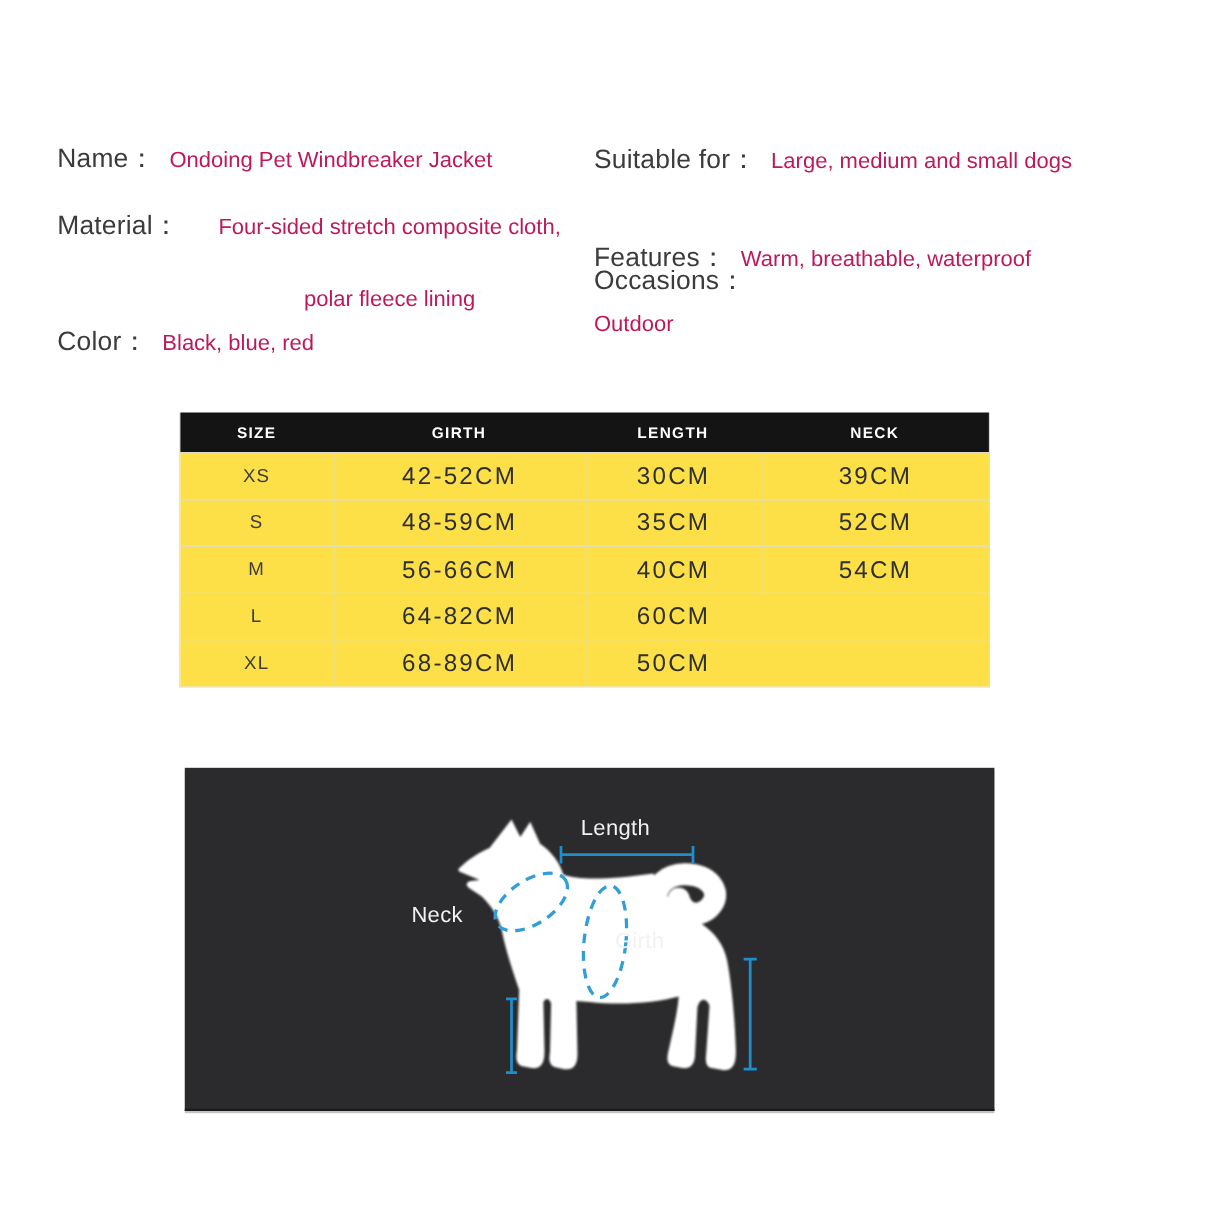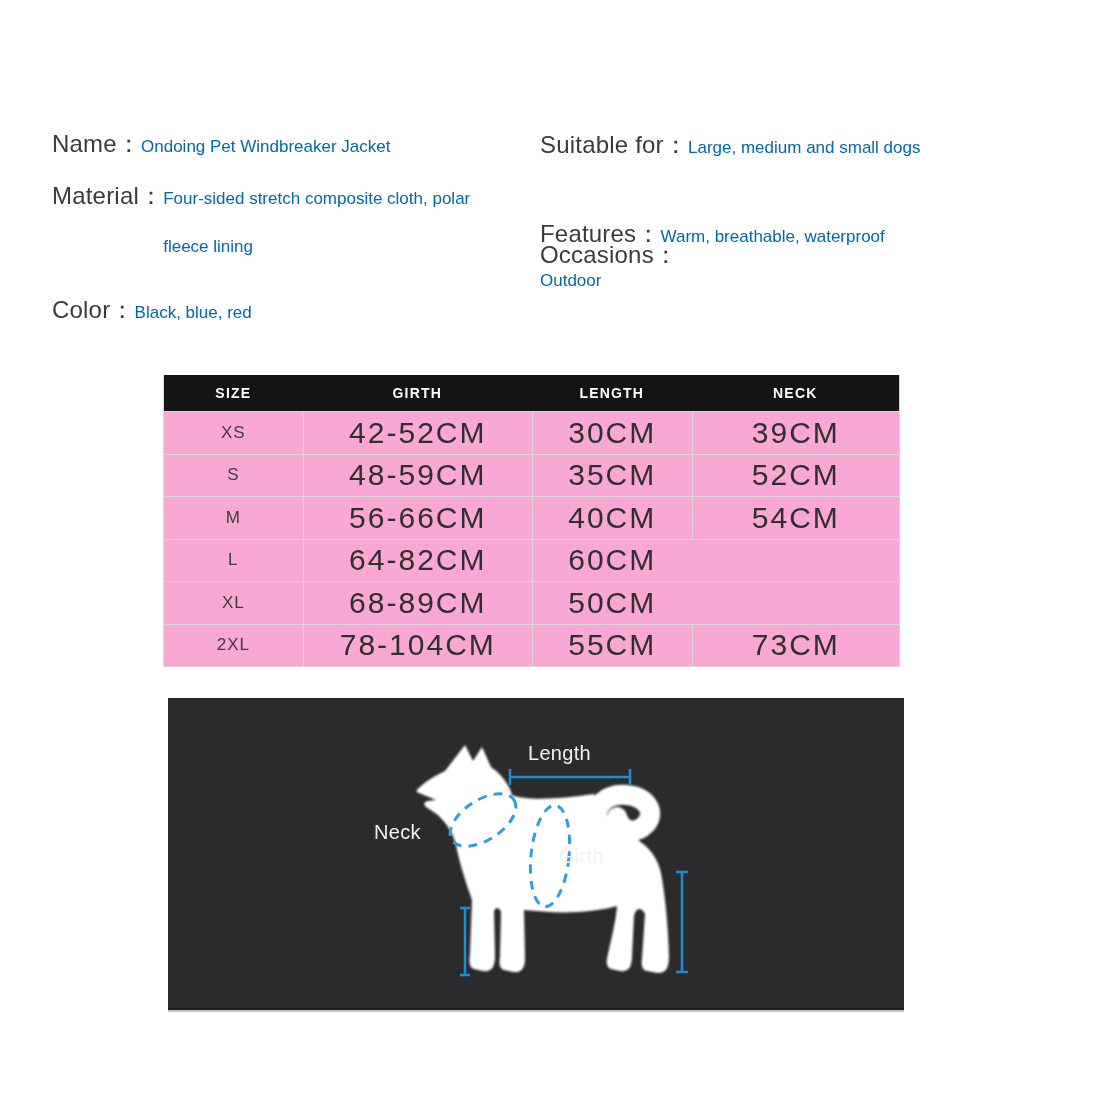--- a/index.html
+++ b/index.html
@@ -3,44 +3,44 @@
 <meta charset="utf-8">
 <style>
   html,body{margin:0;padding:0;}
   body{
     width:1100px;height:1100px;background:#ffffff;position:relative;overflow:hidden;
     font-family:"Liberation Sans","DejaVu Sans",sans-serif;
   }
   .stage{position:absolute;inset:0;}
 
   
-  .spec-row{position:absolute;display:flex;align-items:baseline;white-space:nowrap;}
+  .spec-row{position:absolute;display:flex;align-items:baseline;gap:13px;white-space:nowrap;}
   .spec-label{font-size:24px;color:#3b3b3b;letter-spacing:.2px;}
-  .spec-value{font-size:17px;color:#0369a1;}
-  .spec-value.wrap{white-space:normal;width:332px;line-height:48px;}
+  .spec-value{font-size:20px;color:#be185d;text-align:center;}
+  .spec-value.wrap{white-space:normal;width:332px;line-height:65px;margin-left:12px;}
 
   #row-name{left:52px;top:128px;}
   #row-material{left:52px;top:175px;}
   #row-color{left:52px;top:294px;}
   #row-suitable{left:540px;top:129px;}
   #row-features{left:540px;top:184px;margin-top:34px;}
   #row-occasions{left:540px;top:239px;flex-direction:column;}
 
   
   .size-table{
     position:absolute;left:163px;top:375px;width:737px;box-sizing:border-box;
     border:1px solid #d9d9d9;border-top:none;
   }
   .st-header{display:grid;grid-template-columns:139fr 230fr 160fr 208fr;height:36px;background:#141414;}
   .st-hcell{display:flex;align-items:center;justify-content:center;color:#ffffff;
     font-size:14px;font-weight:bold;letter-spacing:1.2px;}
   .st-row{display:grid;grid-template-columns:139fr 230fr 160fr 208fr;height:42.5px;
-    border-top:1px solid #d9d9d9;box-sizing:border-box;background:#f9a8d4;}
+    border-top:1px solid #d9d9d9;box-sizing:border-box;background:#fde047;}
   .st-cell{display:flex;align-items:center;justify-content:center;
-    font-size:30px;color:#2f2f2f;letter-spacing:2px;}
+    font-size:22px;color:#2f2f2f;letter-spacing:2px;}
   .st-cell.size{font-size:17px;letter-spacing:1px;color:#3e3e3e;}
   .st-cell + .st-cell{border-left:1px solid #d9d9d9;}
 
   
   .diagram-panel{
     position:absolute;left:168px;top:698px;width:736px;height:310px;
     background:#2b2b2d;border-bottom:2px solid #1a1a1c;box-shadow:0 2px 0 rgba(120,120,120,.45);
   }
   .diagram-panel svg{position:absolute;inset:0;}
   .diagram-label{position:absolute;color:#f2f2f2;font-size:20px;letter-spacing:.3px;}
@@ -106,26 +106,20 @@
     <div class="st-row">
       <div class="st-cell size">L</div>
       <div class="st-cell">64-82CM</div>
       <div class="st-cell">60CM</div>
     </div>
     <div class="st-row">
       <div class="st-cell size">XL</div>
       <div class="st-cell">68-89CM</div>
       <div class="st-cell">50CM</div>
     </div>
-    <div class="st-row">
-      <div class="st-cell size">2XL</div>
-      <div class="st-cell">78-104CM</div>
-      <div class="st-cell">55CM</div>
-      <div class="st-cell">73CM</div>
-    </div>
   </div>
 
   <div class="diagram-panel">
     <svg viewBox="0 0 736 310" width="736" height="310">
       <defs>
         <filter id="soften" x="-10%" y="-10%" width="120%" height="120%">
           <feGaussianBlur stdDeviation="1.1"></feGaussianBlur>
         </filter>
       </defs>
 

